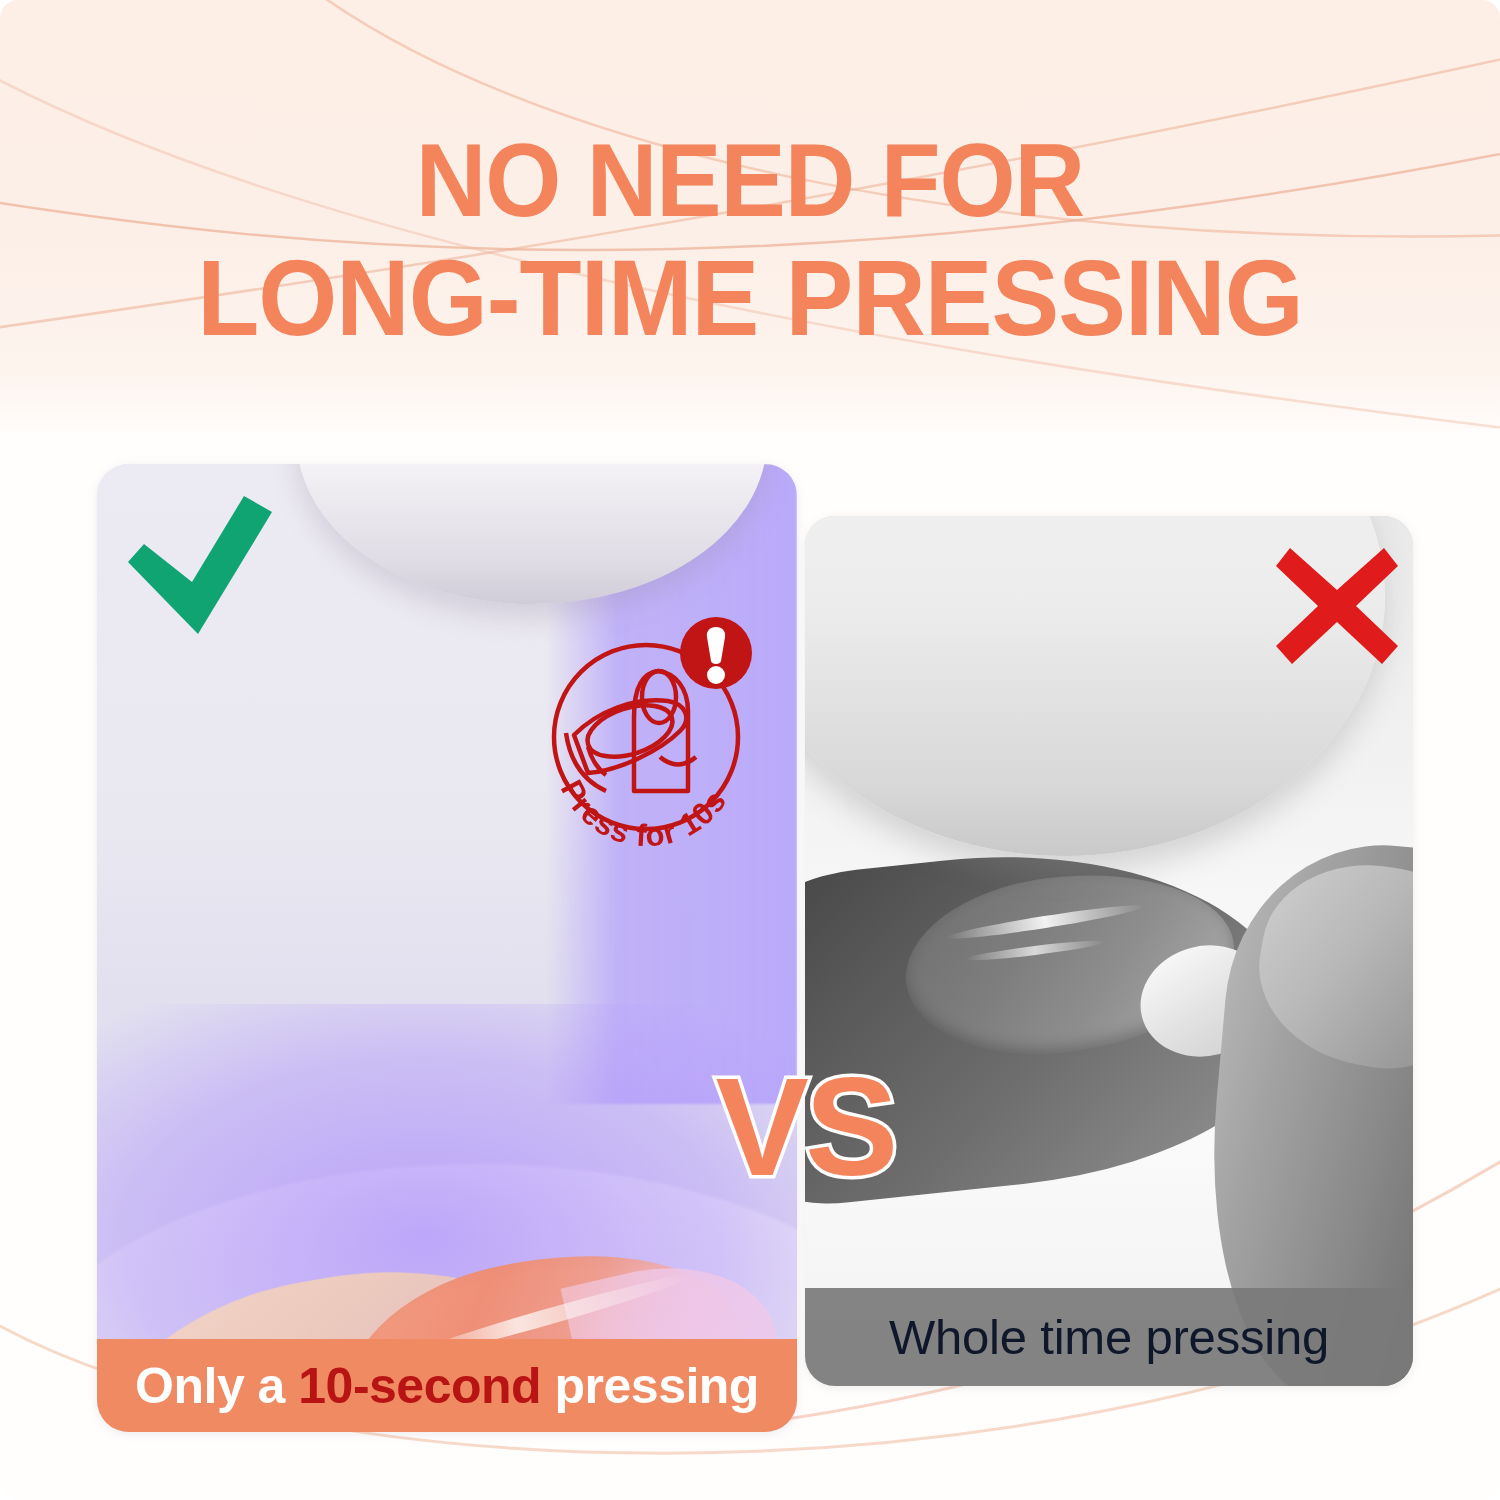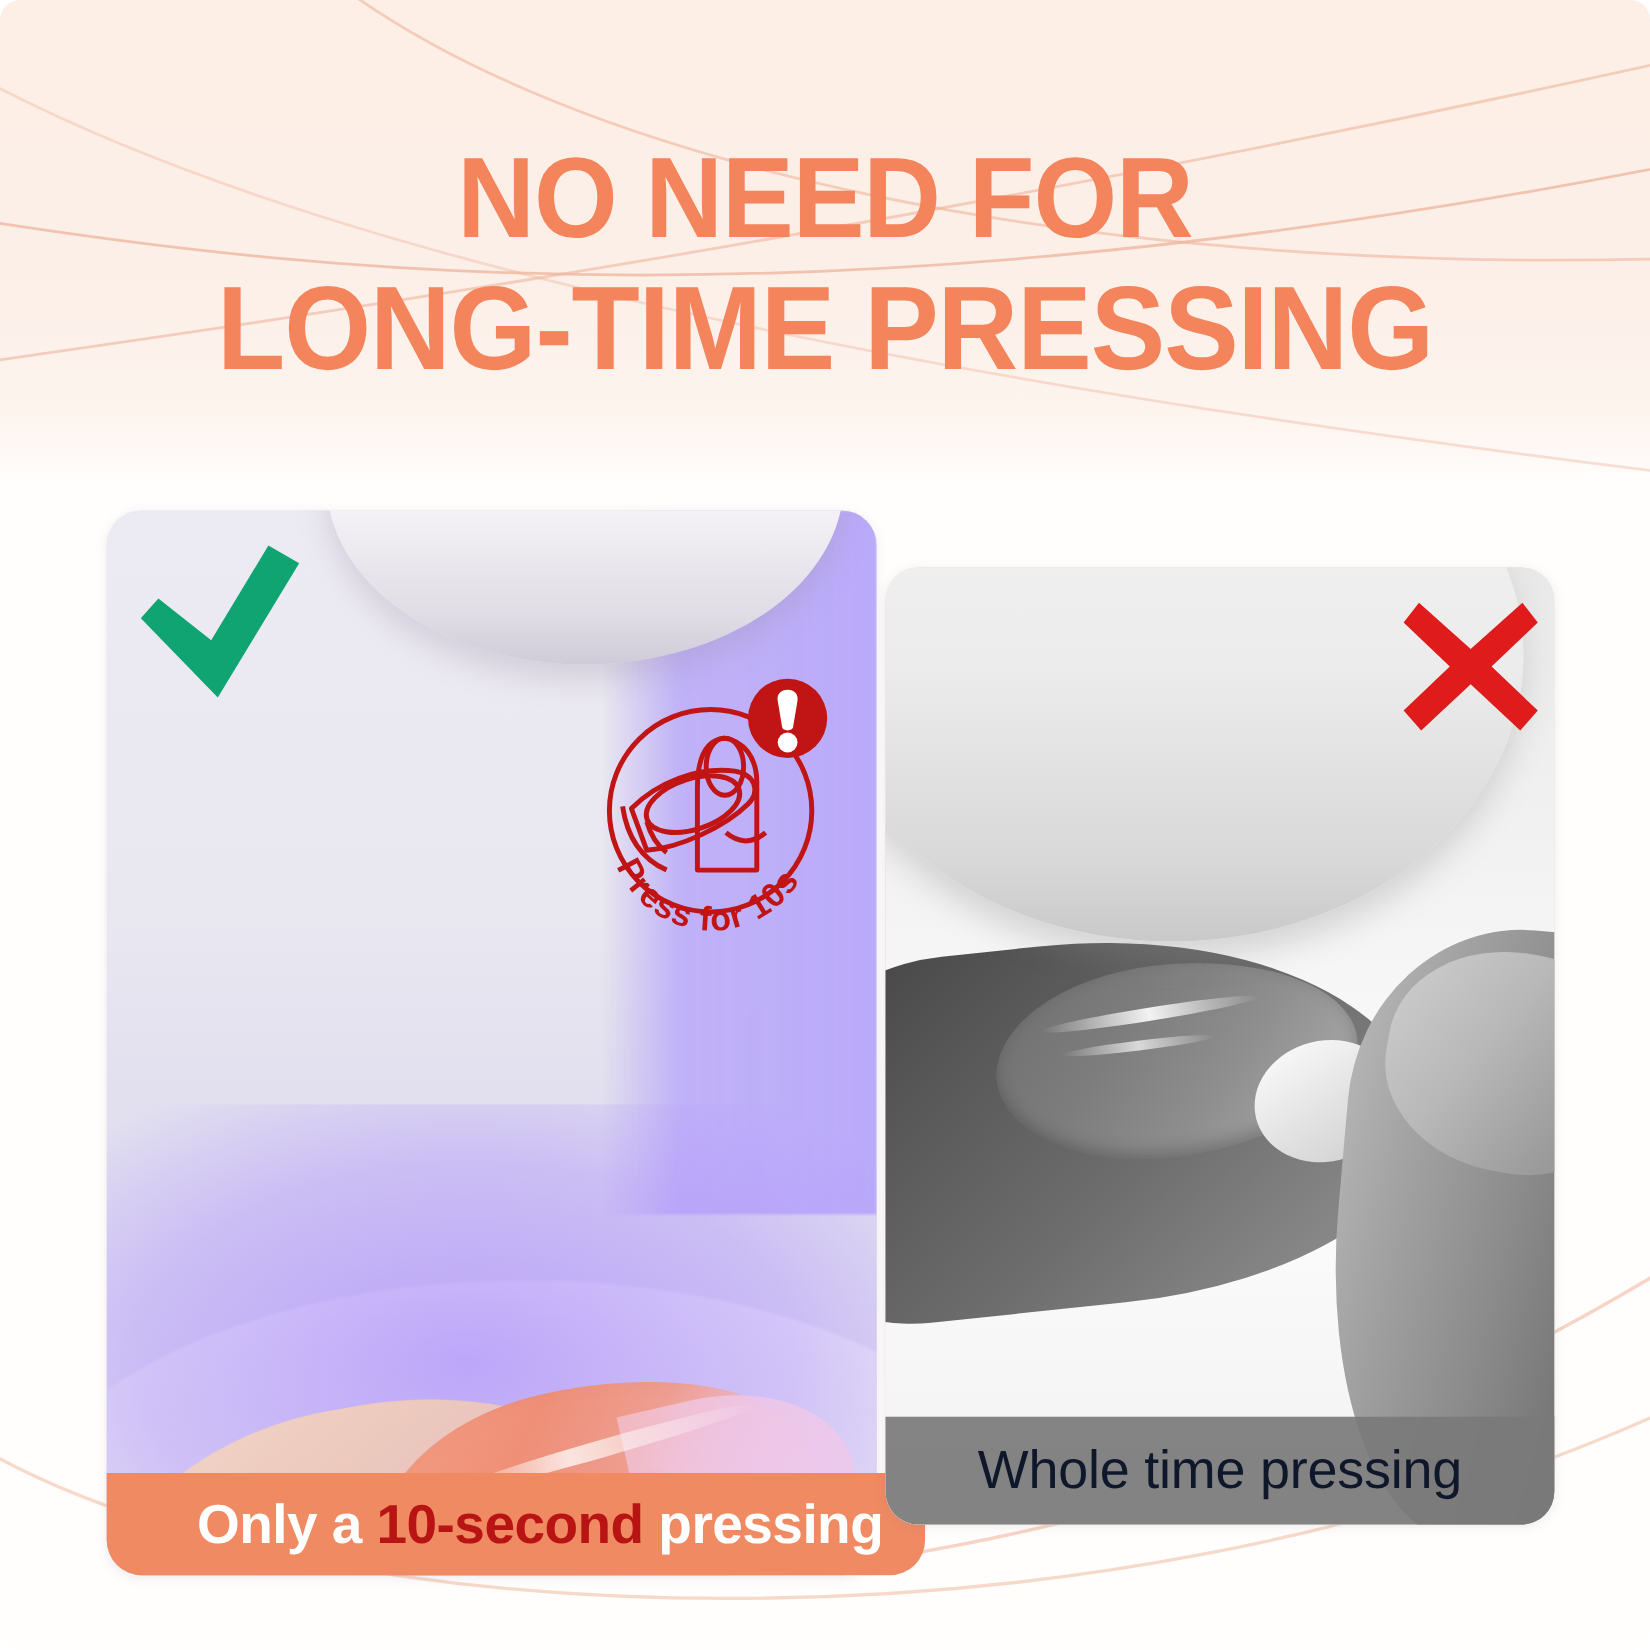--- a/index.html
+++ b/index.html
@@ -205,21 +205,21 @@
     -webkit-text-stroke:7px #ffffff;
     paint-order:stroke fill;
     text-shadow:0 0 0 #fff;
   }
 
   
   .cap-left{
     position:absolute;left:97px;top:1339px;width:700px;height:93px;
     background:#ef8a63;
     border-radius:0 0 32px 32px;
-    display:flex;align-items:center;justify-content:center;padding-left:44px;
+    display:flex;align-items:center;justify-content:center;
   }
   .cap-left-text{
     font-size:50px;font-weight:700;color:#ffffff;white-space:nowrap;letter-spacing:-0.5px;
   }
   .cap-left-text .hl{color:#b81414;}
   .cap-right{
     position:absolute;left:805px;top:1288px;width:608px;height:98px;
     background:rgba(122,122,122,0.92);
     border-radius:0 0 30px 30px;
     display:flex;align-items:center;justify-content:center;
@@ -307,14 +307,15 @@
   </div>
 
   <svg class="x-icon" viewBox="0 0 130 126" xmlns="http://www.w3.org/2000/svg">
     <path d="M 18 6 L 65 48 L 112 6 L 126 24 L 84 64 L 126 104 L 110 122 L 65 80 L 20 122 L 4 104 L 46 64 L 4 24 Z" fill="#e01b1b"></path>
   </svg>
 
   <div class="cap-right">
     <span class="cap-right-text">Whole time pressing</span>
   </div>
 
+  <div class="vs">VS</div>
 
 </div>
 
 </body></html>

